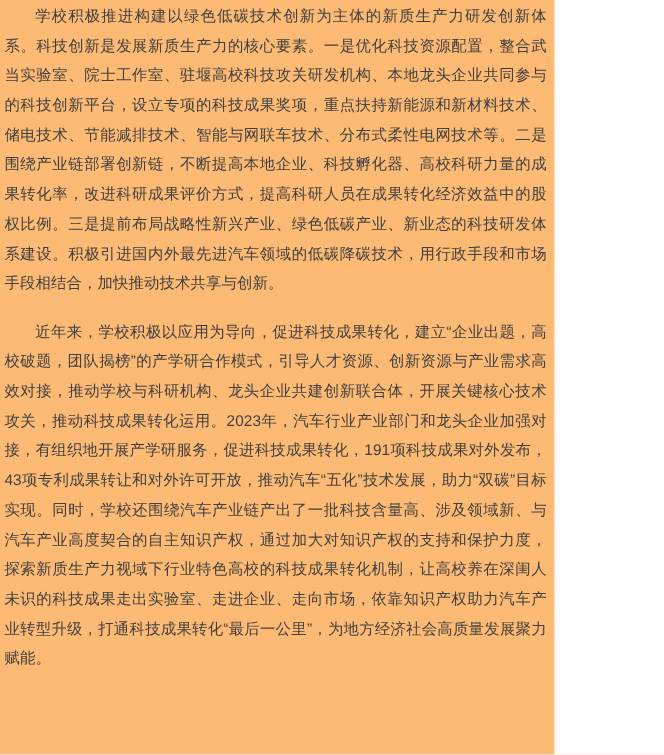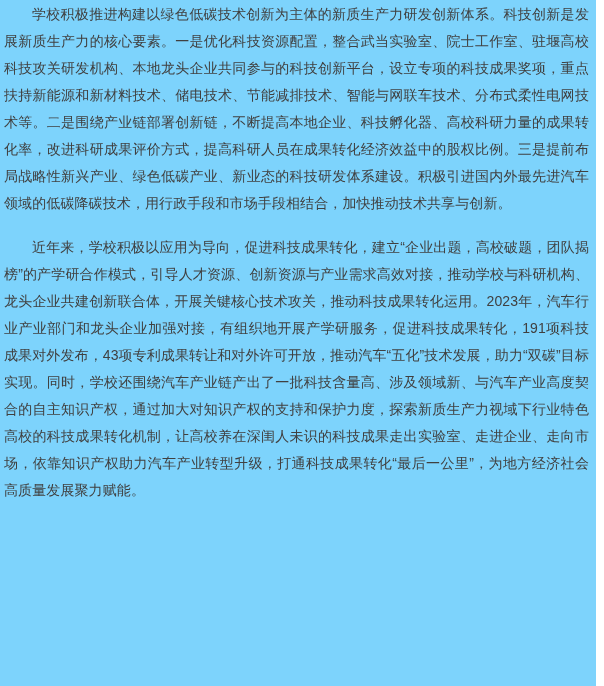--- a/index.html
+++ b/index.html
@@ -1,25 +1,25 @@
 <!DOCTYPE html>
 <html><head>
 <meta charset="utf-8">
 <style>
   html, body {
     margin: 0;
     padding: 0;
     background: #ffffff;
   }
   .page {
-    width: 596px;
+    width: 504px;
     height: 686px;
     box-sizing: border-box;
     padding: 1px 7px 0 4px;
-    background: #7dd3fc;
+    background: #fdba74;
     overflow: hidden;
   }
   .article p {
     margin: 0 0 17px 0;
     font-family: "Liberation Sans", "DejaVu Sans", sans-serif;
     font-size: 14px;
     line-height: 27px;
     color: #404040;
     text-align: justify;
     text-justify: inter-ideograph;

